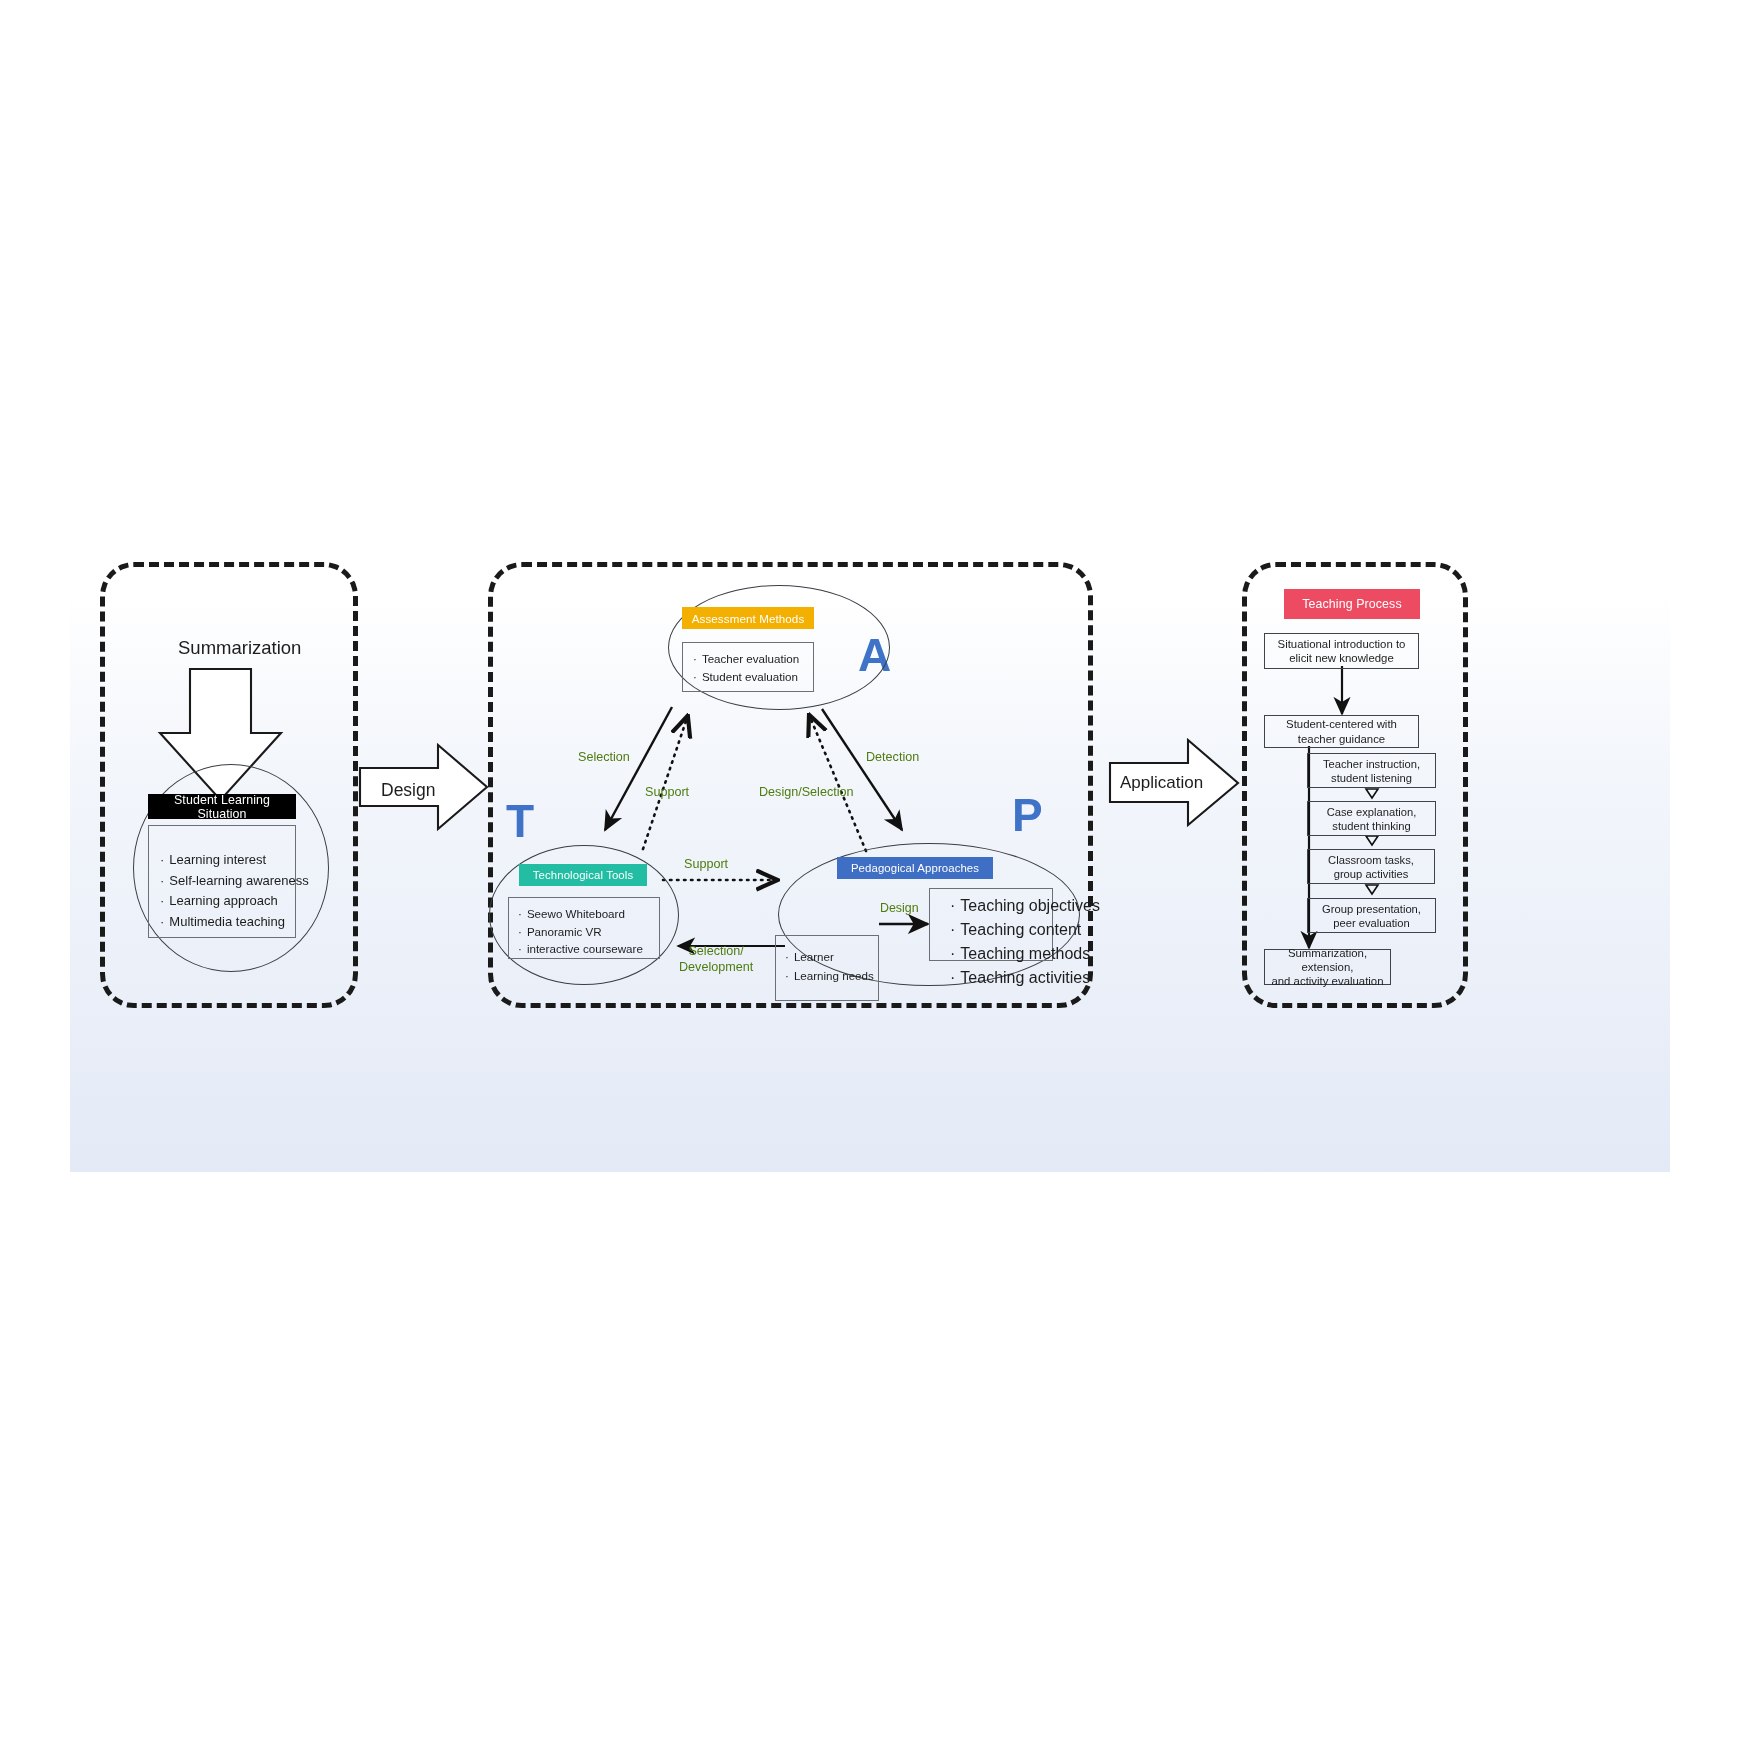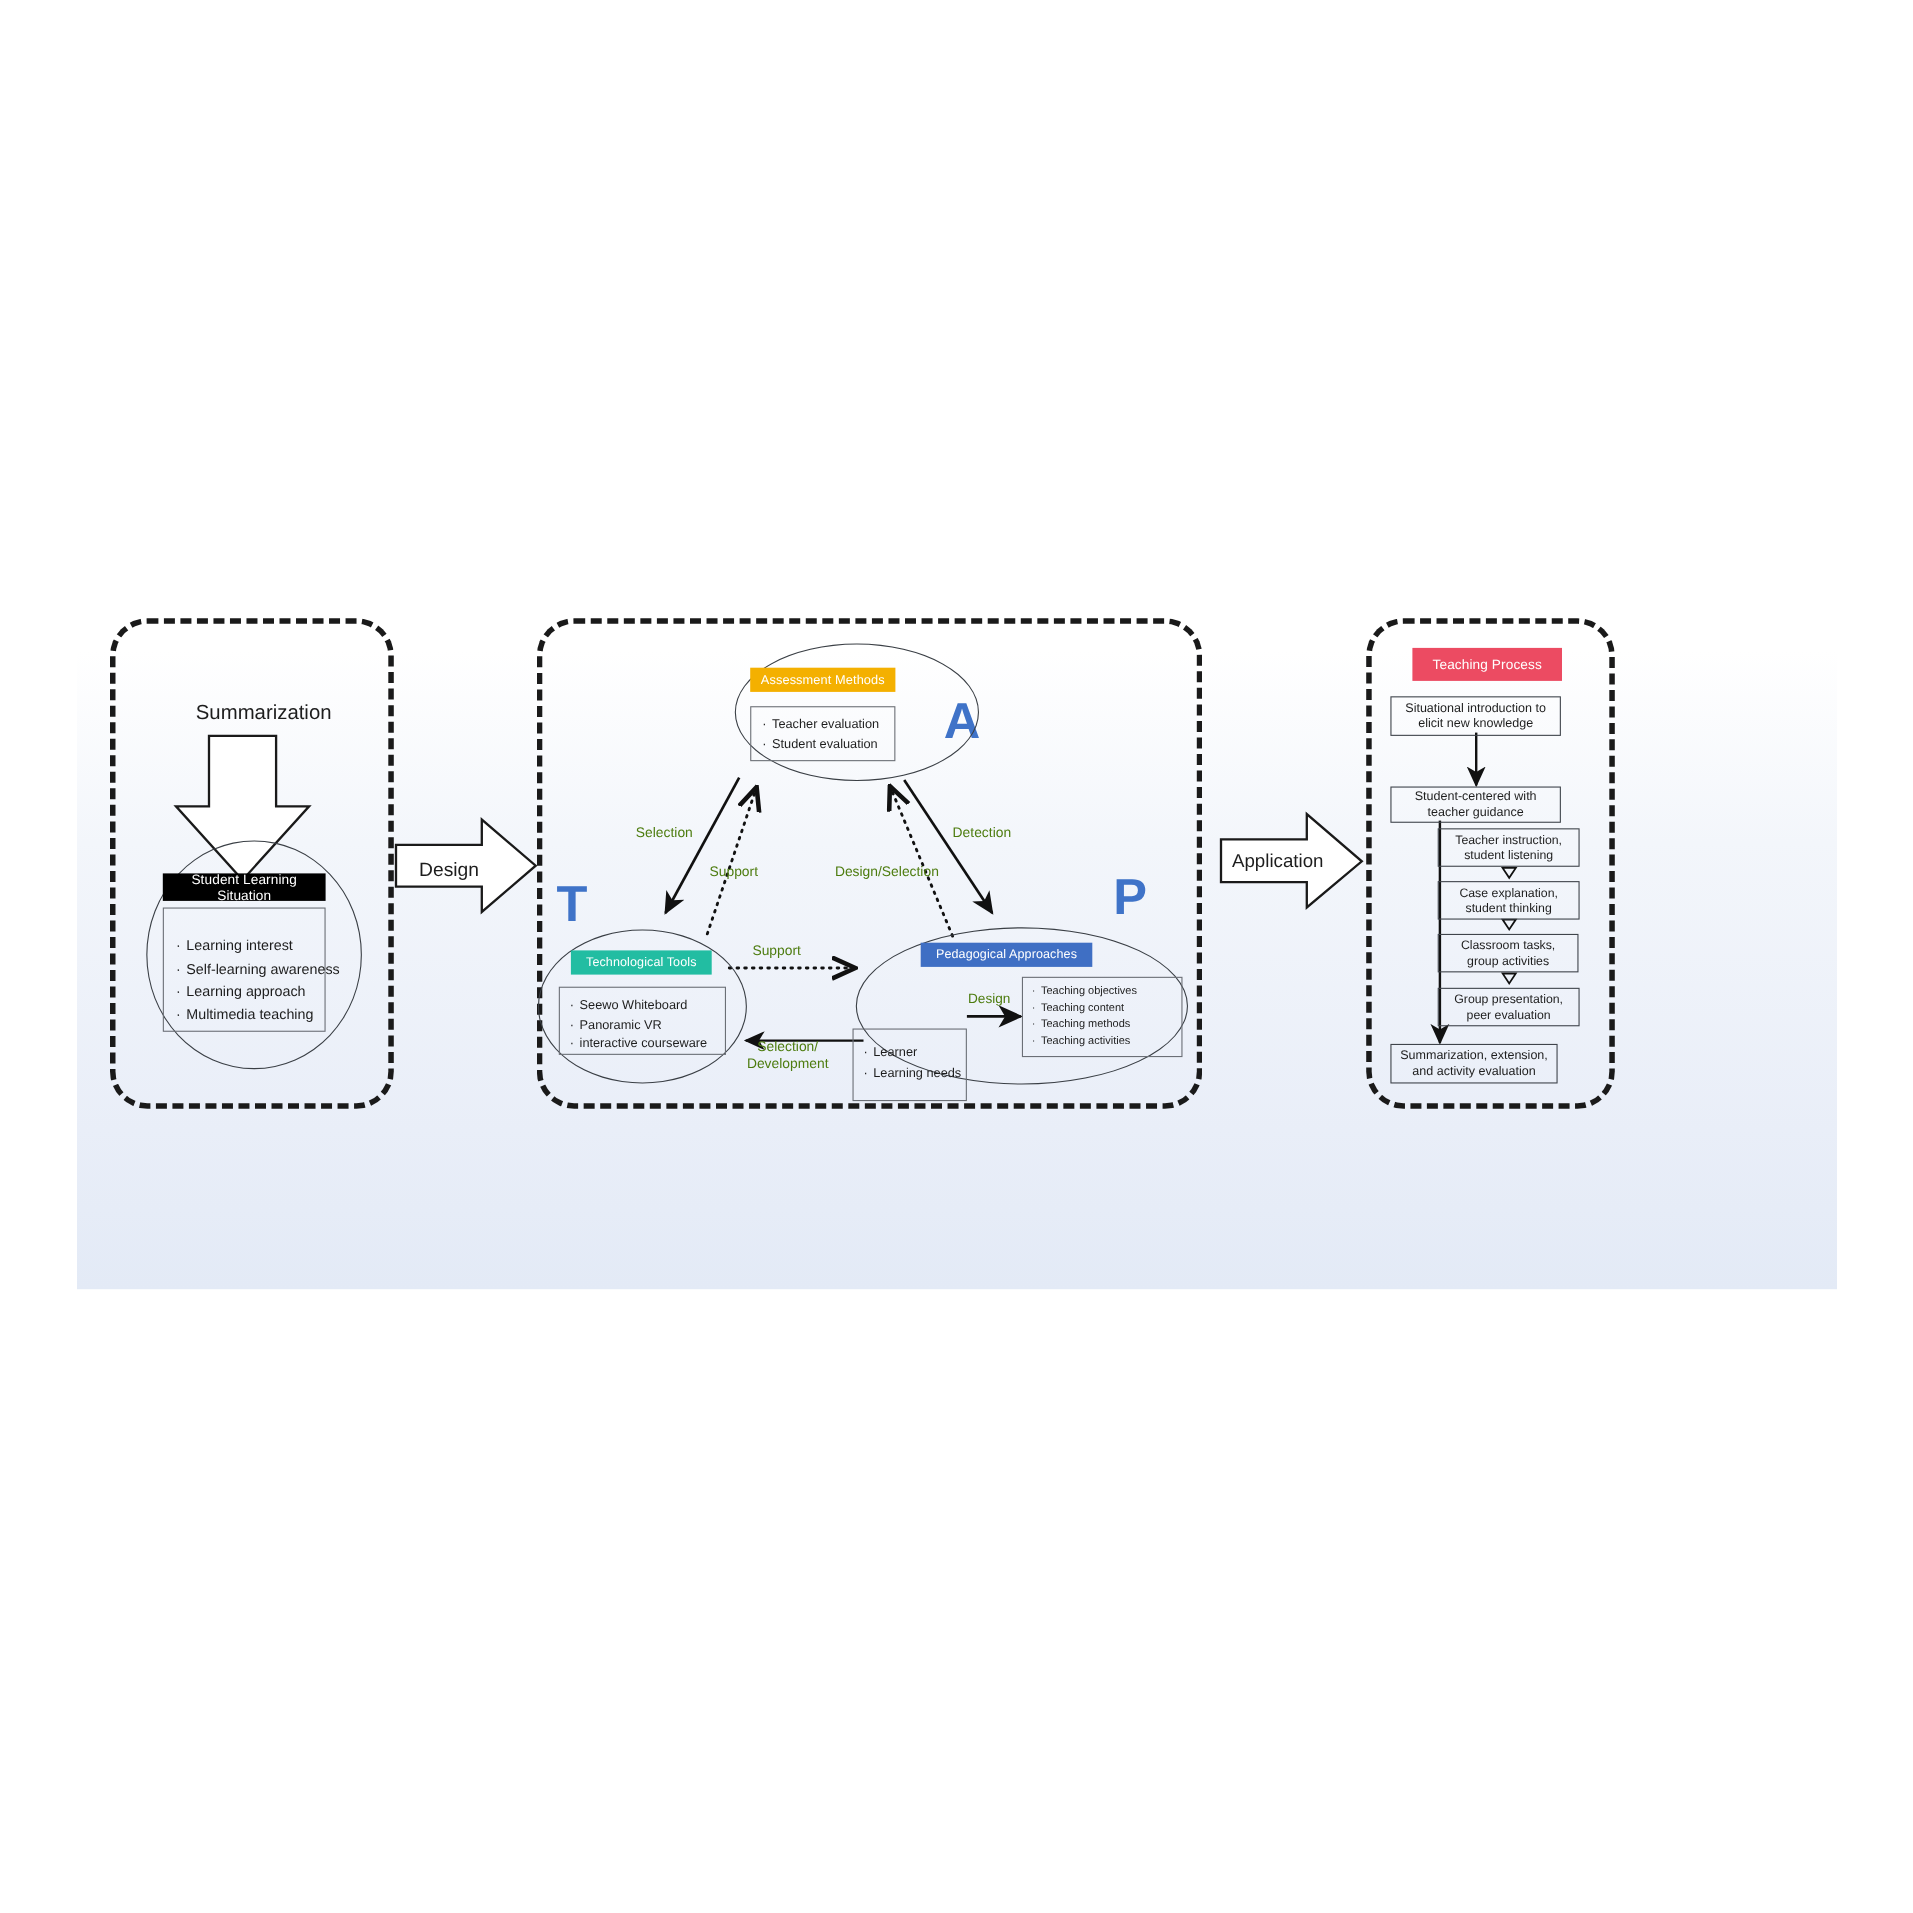--- a/index.html
+++ b/index.html
@@ -207,21 +207,21 @@
   <div class="ellipse" style="left:778px; top:843px; width:302px; height:143px;"></div>
   <div class="hdr-chip" style="left:837px; top:857px; width:156px; height:22px; background:#3f6fc4; font-size:11.4px;">Pedagogical Approaches</div>
 
   <div class="ibox" style="left:775px; top:891px; width:104px; height:66px; padding:12px 0 0 9px; font-size:11.6px; line-height:1.6;margin-top:44px;">
     <ul>
       <li>Learner</li>
       <li>Learning needs</li>
     </ul>
   </div>
 
-  <div class="ibox" style="left:929px; top:888px; width:146px; height:73px; padding:5px 0 0 8px; font-size:10px; line-height:1.5;">
+  <div class="ibox" style="left:929px; top:888px; width:124px; height:73px; padding:5px 0 0 20px; font-size:16px; line-height:1.5;">
     <ul>
       <li>Teaching objectives</li>
       <li>Teaching content</li>
       <li>Teaching methods</li>
       <li>Teaching activities</li>
     </ul>
   </div>
 
   <div class="arrow-lbl" style="left:880px; top:901px; font-size:12.4px;">Design</div>
 
@@ -248,16 +248,16 @@
 
   <div class="proc-box" style="left:1307px; top:801px; width:129px; height:35px; font-size:11.2px; white-space:pre-line;">Case explanation,
 student thinking</div>
 
   <div class="proc-box" style="left:1307px; top:849px; width:128px; height:35px; font-size:11.2px; white-space:pre-line;">Classroom tasks,
 group activities</div>
 
   <div class="proc-box" style="left:1307px; top:898px; width:129px; height:35px; font-size:11.2px; white-space:pre-line;">Group presentation,
 peer evaluation</div>
 
-  <div class="proc-box" style="left:1264px; top:949px; width:152px; height:36px; font-size:11.4px; white-space:pre-line;">Summarization, extension,
+  <div class="proc-box" style="left:1264px; top:949px; width:127px; height:36px; font-size:11.4px; white-space:pre-line;">Summarization, extension,
 and activity evaluation</div>
 
 </div>
 
 </body></html>

